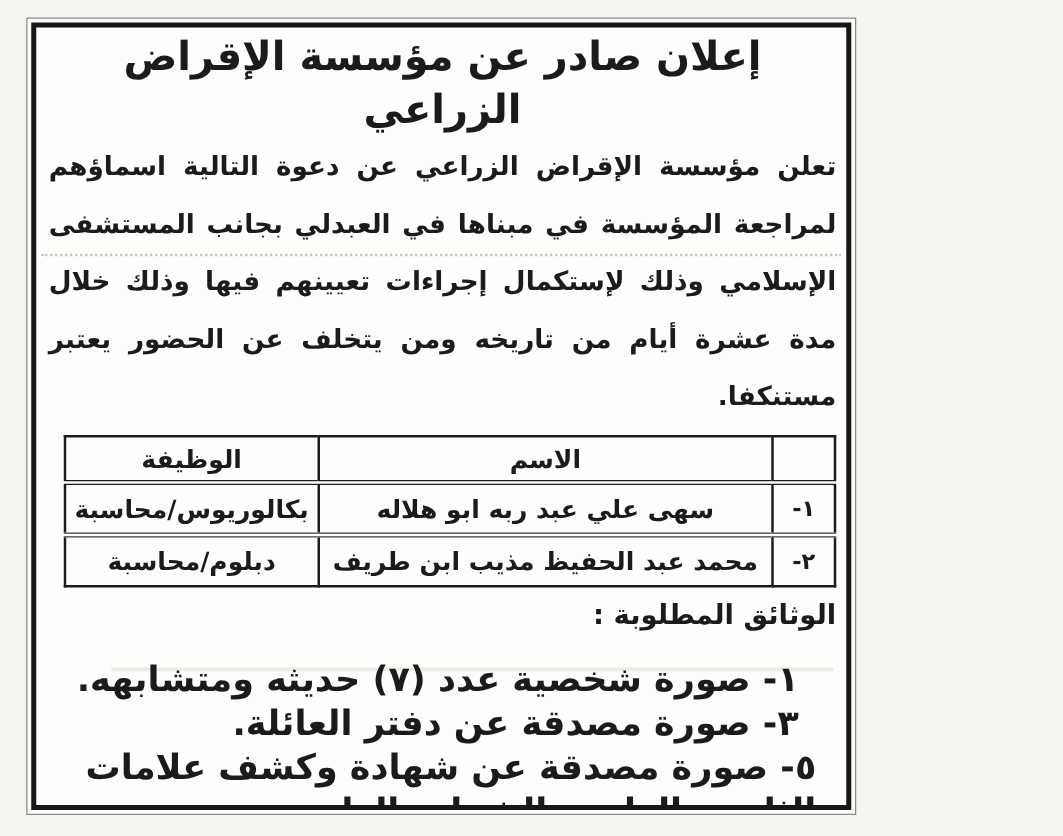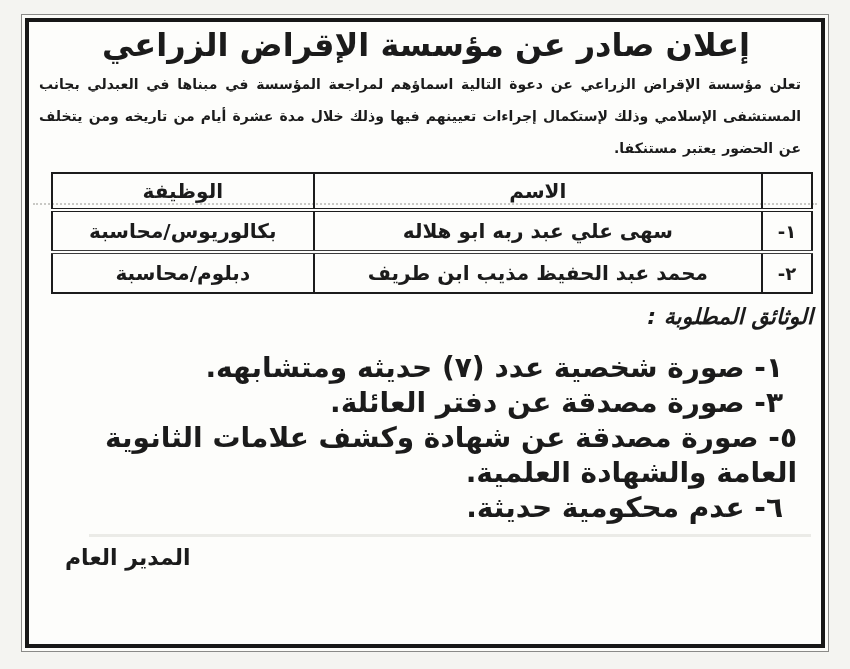--- a/index.html
+++ b/index.html
@@ -7,21 +7,21 @@
     width:850px; height:669px;
     background:#f4f4f1;
     position:relative;
     overflow:hidden;
     font-family:"DejaVu Sans", sans-serif;
     -webkit-font-smoothing:antialiased;
   }
   
   .frame-outer {
     position:absolute; left:21px; top:14px;
-    width:808px; height:638px;
+    width:664px; height:638px;
     box-sizing:border-box;
     border:1px solid #8a8a88;
     padding:3px;
     background:#fbfbf8;
   }
   .frame-inner {
     width:100%; height:100%;
     box-sizing:border-box;
     border:4px solid #171717;
     background:#fdfdfb;
@@ -42,23 +42,23 @@
     position:absolute; left:60px; right:10px; top:512px; height:3px;
     background:#ebebe7; z-index:0;
   }
   .title {
     font-size:32px; line-height:42px;
     text-align:center;
     margin:2px 0 0 0;
     letter-spacing:0;
   }
   .intro {
-    font-size:14px; line-height:32px;
+    font-size:21px; line-height:46px;
     text-align:justify;
-    margin:2px 12px 0 0;
+    margin:2px 0 0 0;
     word-spacing:1px;
   }
   table.roster {
     border-collapse:collapse;
     table-layout:fixed;
     width:calc(100% - 12px);
     margin:8px 0 0 12px;
     font-size:20px;
   }
   table.roster, table.roster th, table.roster td { border:2px solid #1c1c1c; }
@@ -70,21 +70,20 @@
     font-weight:bold;
     border-radius:13px;
   }
   table.roster th { height:30px; border-bottom:4px double #1c1c1c; }
   table.roster td { height:34px; }
   table.roster tbody tr:first-child td { border-bottom:4px double #3c3c3c;text-align:center; }
   td.serial-cell { font-size:18px; }
   .docs-heading {
     font-size:22px; line-height:34px;
     margin:6px 0 0 0;
-    font-style:italic;
   }
   .docs-list {
     list-style:none;
     margin:16px; padding:0;
     font-size:28px; line-height:35px;
   }
   .docs-list li { padding-right:14px; }
   .docs-list li.flush { padding-right:0; }
   .signature {
     margin:6px 0 0 0;

